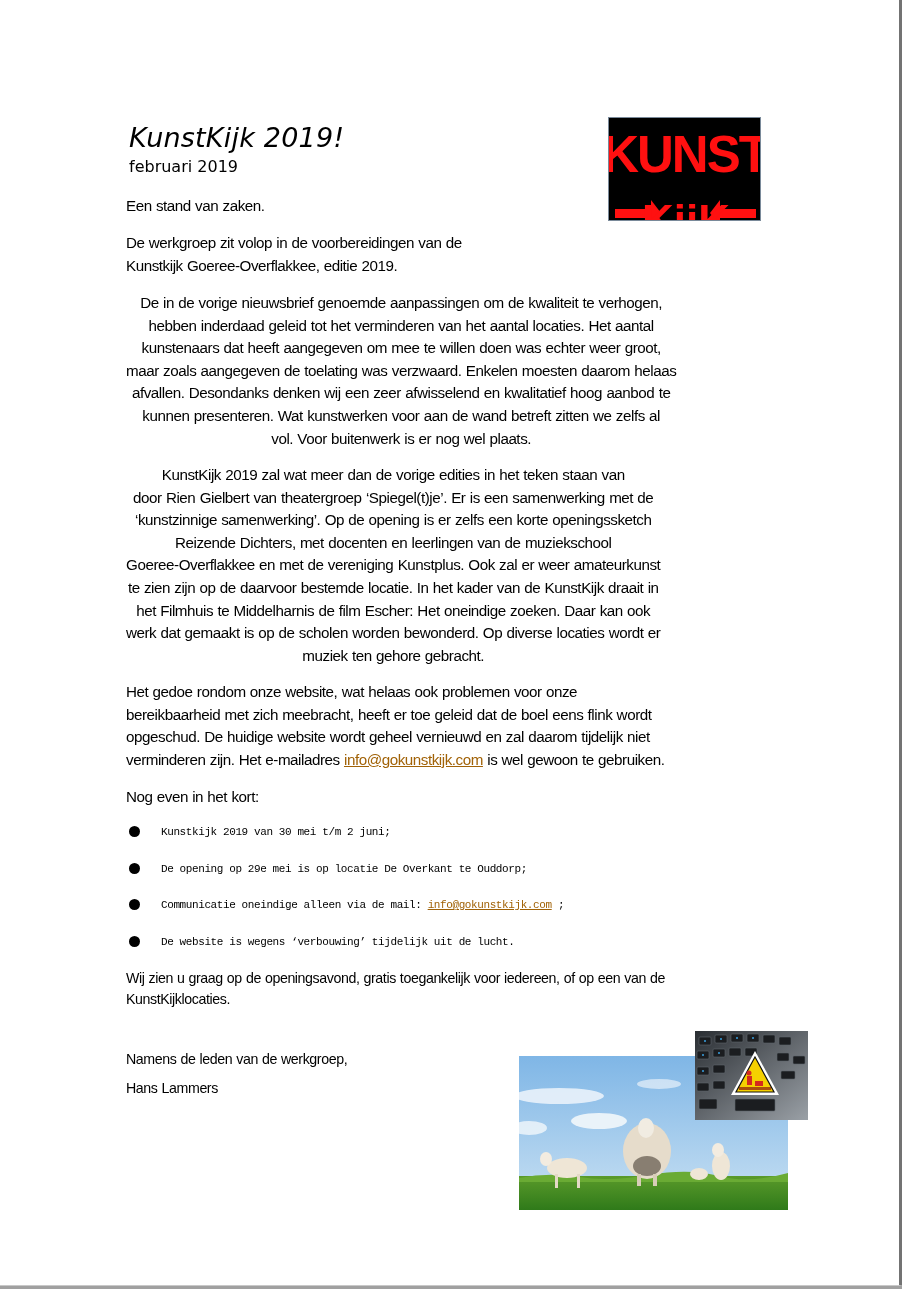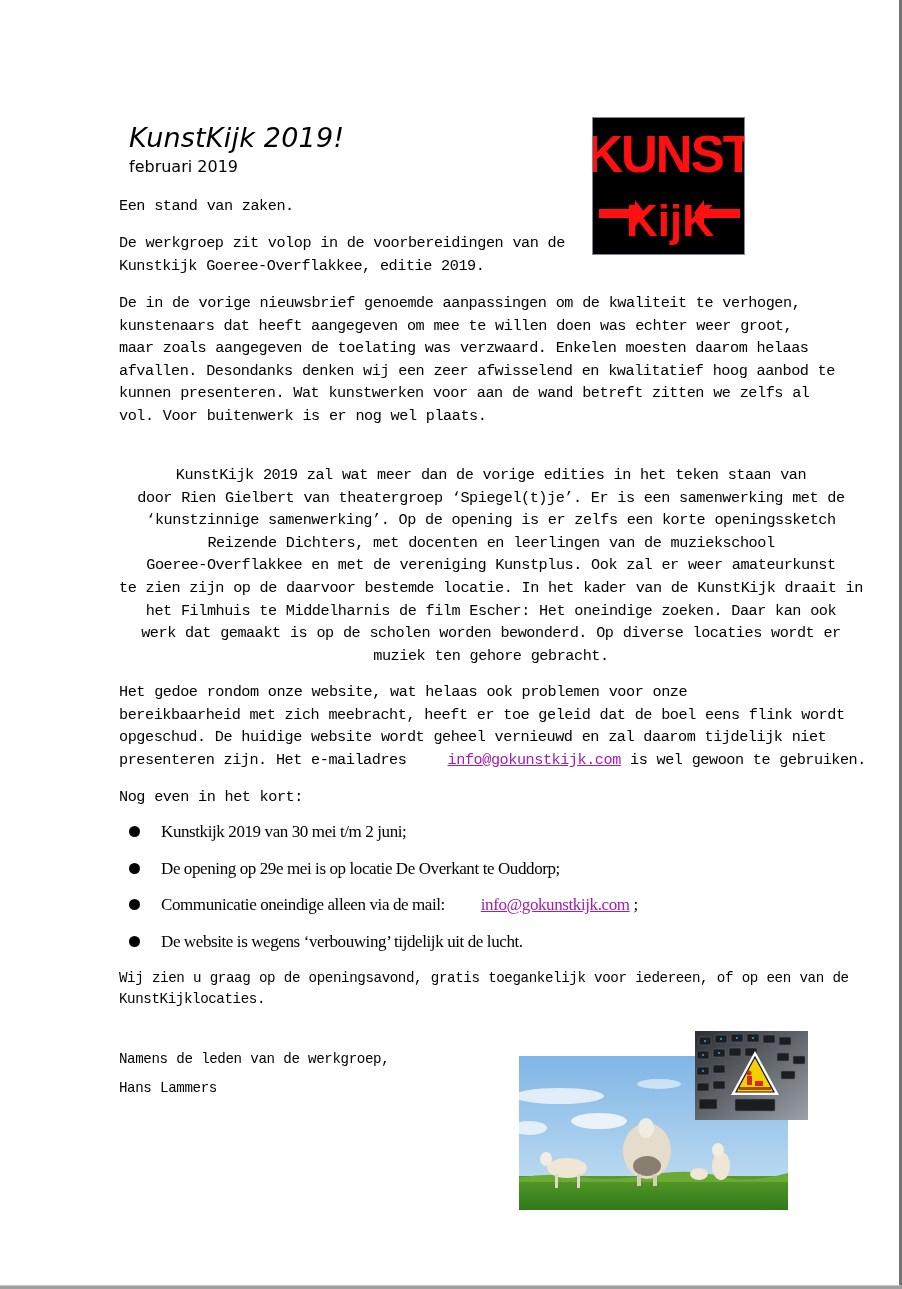--- a/index.html
+++ b/index.html
@@ -2,26 +2,26 @@
 <html><head>
 <meta charset="utf-8">
 <style>
   html, body { margin:0; padding:0; }
   body { width:902px; height:1289px; background:#a0a0a0; position:relative; overflow:hidden;
          font-family:"Liberation Sans", sans-serif; }
   .page { position:absolute; left:0; top:0; width:899px; height:1285px; background:#ffffff;
           border-right:6px solid #737373; border-bottom:1px solid #c8c8c8; }
   .title { position:absolute; left:129px; top:122px; font-size:27px; font-style:italic; font-family:"DejaVu Sans", sans-serif; font-weight:300; letter-spacing:0.2px; }
   .date { position:absolute; left:129px; top:157px; font-size:16px; font-family:"DejaVu Sans", sans-serif; }
-  .p { position:absolute; left:119px; font-size:15.2px; line-height:22.6px; font-family:Liberation Mono, monospace; letter-spacing:-0.45px; word-spacing:0.5px; }
+  .p { position:absolute; left:126px; font-size:15.2px; line-height:22.6px; font-family:Liberation Sans, sans-serif; letter-spacing:-0.45px; word-spacing:0.5px; }
   .small { font-size:14.2px; line-height:21px; letter-spacing:-0.4px; }
-  .link { text-decoration:underline; color:#a21caf; cursor:pointer;margin-left:32px; }
-  .logo { position:absolute; left:592px; top:117px; width:153px; height:138px; background:#22c55e; border:1px solid #7a8a9a; box-sizing:border-box; overflow:hidden; }
+  .link { text-decoration:underline; color:#a16207; cursor:pointer; }
+  .logo { position:absolute; left:608px; top:117px; width:153px; height:104px; background:#22c55e; border:1px solid #7a8a9a; box-sizing:border-box; overflow:hidden; }
   .logo svg { display:block; }
-  .bullets { position:absolute; left:129px; top:822px; margin:0; padding:0; list-style:none; font-family:Liberation Serif, serif; font-size:17px; letter-spacing:-0.4px; }
+  .bullets { position:absolute; left:129px; top:822px; margin:0; padding:0; list-style:none; font-family:Liberation Mono, monospace; font-size:11px; letter-spacing:-0.4px; }
   .bullets li { position:relative; height:36.5px; padding-left:32px; line-height:20px; }
   .bullets .dot { position:absolute; left:0; top:4px; width:11px; height:11px; border-radius:50%; background:#000; }
   .photo-sheep { position:absolute; left:519px; top:1056px; width:269px; height:154px; overflow:hidden; }
   .photo-keyboard { position:absolute; left:695px; top:1031px; width:113px; height:89px; overflow:hidden; }
 </style>
 </head>
 <body>
 
 <div class="page">
 
@@ -40,22 +40,23 @@
     </svg>
   </div>
 
   <div class="p" style="top:195px;">Een stand van zaken.</div>
 
   <div class="p" style="top:232px;">
     <div>De werkgroep zit volop in de voorbereidingen van de</div>
     <div>Kunstkijk Goeree-Overflakkee, editie 2019.</div>
   </div>
 
-  <div class="p" style="top:292px;">
+  <div class="p" style="top:292px;text-align:center;">
     <div>De in de vorige nieuwsbrief genoemde aanpassingen om de kwaliteit te verhogen,</div>
+    <div>hebben inderdaad geleid tot het verminderen van het aantal locaties. Het aantal</div>
     <div>kunstenaars dat heeft aangegeven om mee te willen doen was echter weer groot,</div>
     <div>maar zoals aangegeven de toelating was verzwaard. Enkelen moesten daarom helaas</div>
     <div>afvallen. Desondanks denken wij een zeer afwisselend en kwalitatief hoog aanbod te</div>
     <div>kunnen presenteren. Wat kunstwerken voor aan de wand betreft zitten we zelfs al</div>
     <div>vol. Voor buitenwerk is er nog wel plaats.</div>
   </div>
 
   <div class="p" style="top:464px;text-align:center;">
     <div>KunstKijk 2019 zal wat meer dan de vorige edities in het teken staan van</div>
     <div>door Rien Gielbert van theatergroep ‘Spiegel(t)je’. Er is een samenwerking met de</div>
@@ -65,21 +66,21 @@
     <div>te zien zijn op de daarvoor bestemde locatie. In het kader van de KunstKijk draait in</div>
     <div>het Filmhuis te Middelharnis de film Escher: Het oneindige zoeken. Daar kan ook</div>
     <div>werk dat gemaakt is op de scholen worden bewonderd. Op diverse locaties wordt er</div>
     <div>muziek ten gehore gebracht.</div>
   </div>
 
   <div class="p" style="top:681px;">
     <div>Het gedoe rondom onze website, wat helaas ook problemen voor onze</div>
     <div>bereikbaarheid met zich meebracht, heeft er toe geleid dat de boel eens flink wordt</div>
     <div>opgeschud. De huidige website wordt geheel vernieuwd en zal daarom tijdelijk niet</div>
-    <div><span>presenteren zijn. Het e-mailadres </span><span class="link">info@gokunstkijk.com</span><span> is wel gewoon te gebruiken.</span></div>
+    <div><span>verminderen zijn. Het e-mailadres </span><span class="link">info@gokunstkijk.com</span><span> is wel gewoon te gebruiken.</span></div>
   </div>
 
   <div class="p" style="top:786px;">Nog even in het kort:</div>
 
   <ul class="bullets">
     <li><span class="dot"></span><span>Kunstkijk 2019 van 30 mei t/m 2 juni;</span></li>
     <li><span class="dot"></span><span>De opening op 29e mei is op locatie De Overkant te Ouddorp;</span></li>
     <li><span class="dot"></span><span>Communicatie oneindige alleen via de mail: </span><span class="link">info@gokunstkijk.com</span><span> ;</span></li>
     <li><span class="dot"></span><span>De website is wegens ‘verbouwing’ tijdelijk uit de lucht.</span></li>
   </ul>

